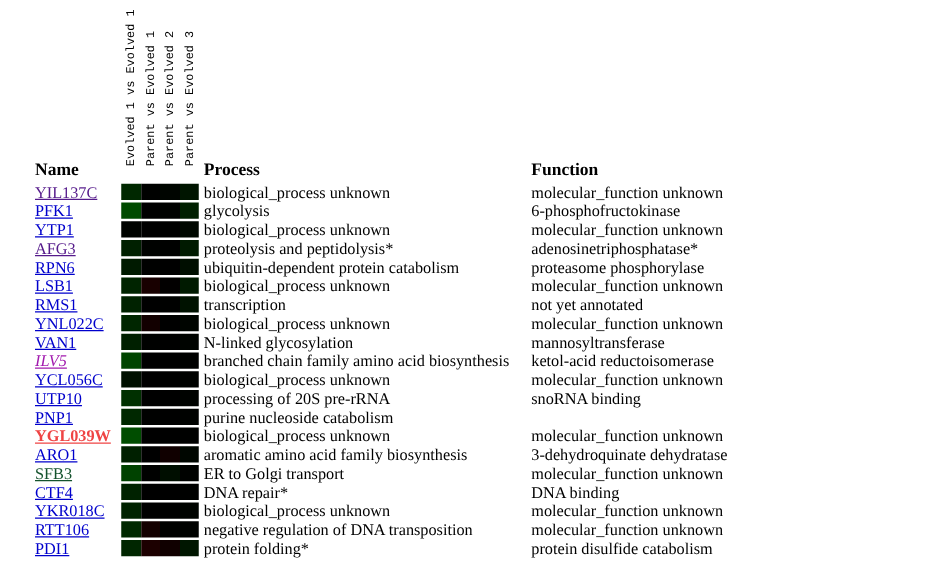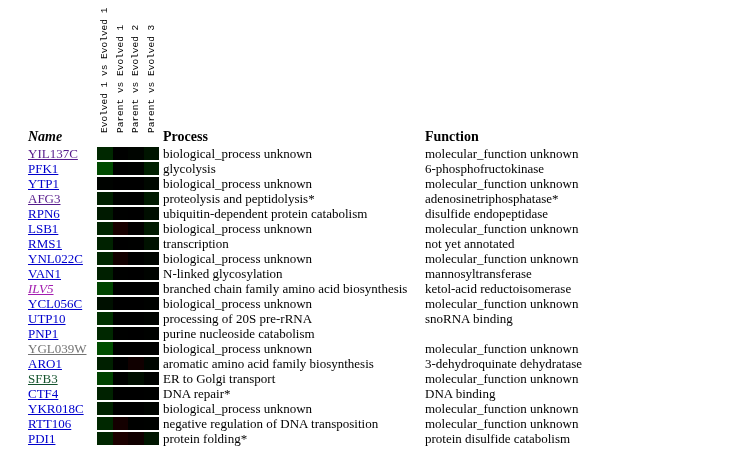--- a/index.html
+++ b/index.html
@@ -11,21 +11,21 @@
   .vlabel {
     position:absolute; top:133px; white-space:nowrap;
     font-family:"Liberation Mono", monospace; font-size:9.5px; line-height:11px;
     color:#000000; transform:rotate(-90deg); transform-origin:0 0;
   }
   
   .head {
     position:absolute; top:129px; font-size:14px; font-weight:bold; color:#000000;
     white-space:nowrap;
   }
-  .head-name { left:28px;font-style:italic; }
+  .head-name { left:28px; }
   .head-process { left:163px; }
   .head-function { left:425px; }
   
   .rows { position:absolute; top:146px; left:0; width:744px;text-align:center; }
   .row { position:relative; height:15px; }
   .gene {
     position:absolute; left:28px; top:0; font-size:13px; line-height:15px;
     text-decoration:underline; white-space:nowrap;
   }
   .strip { position:absolute; left:97px; top:1px; display:flex; }
@@ -97,21 +97,21 @@
       </div>
       <div class="row">
         <a class="gene" href="#" style="color: rgb(0, 0, 204);">RPN6</a>
         <div class="strip">
           <div class="cell" style="background: rgb(0, 26, 0);"></div>
           <div class="cell" style="background: rgb(0, 1, 0);"></div>
           <div class="cell" style="background: rgb(0, 0, 0);"></div>
           <div class="cell" style="background: rgb(0, 14, 0);"></div>
         </div>
         <div class="proc">ubiquitin-dependent protein catabolism</div>
-        <div class="func">disulfide endopeptidase</div>
+        <div class="func">proteasome phosphorylase</div>
       </div>
       <div class="row">
         <a class="gene" href="#" style="color: rgb(0, 0, 204);">LSB1</a>
         <div class="strip">
           <div class="cell" style="background: rgb(0, 36, 0);"></div>
           <div class="cell" style="background: rgb(24, 0, 0);"></div>
           <div class="cell" style="background: rgb(2, 0, 0);"></div>
           <div class="cell" style="background: rgb(0, 26, 0);"></div>
         </div>
         <div class="proc">biological_process unknown</div>
@@ -187,21 +187,21 @@
         <a class="gene" href="#" style="color: rgb(0, 0, 204);">PNP1</a>
         <div class="strip">
           <div class="cell" style="background: rgb(0, 40, 0);"></div>
           <div class="cell" style="background: rgb(0, 1, 0);"></div>
           <div class="cell" style="background: rgb(0, 0, 0);"></div>
           <div class="cell" style="background: rgb(0, 2, 0);"></div>
         </div>
         <div class="proc">purine nucleoside catabolism</div>
       </div>
       <div class="row">
-        <a class="gene" href="#" style="color: #737373;">YGL039W</a>
+        <a class="gene" href="#" style="color: #ef4444; font-weight: bold;">YGL039W</a>
         <div class="strip">
           <div class="cell" style="background: rgb(0, 77, 0);"></div>
           <div class="cell" style="background: rgb(0, 0, 0);"></div>
           <div class="cell" style="background: rgb(0, 0, 0);"></div>
           <div class="cell" style="background: rgb(0, 1, 0);"></div>
         </div>
         <div class="proc">biological_process unknown</div>
         <div class="func">molecular_function unknown</div>
       </div>
       <div class="row">

